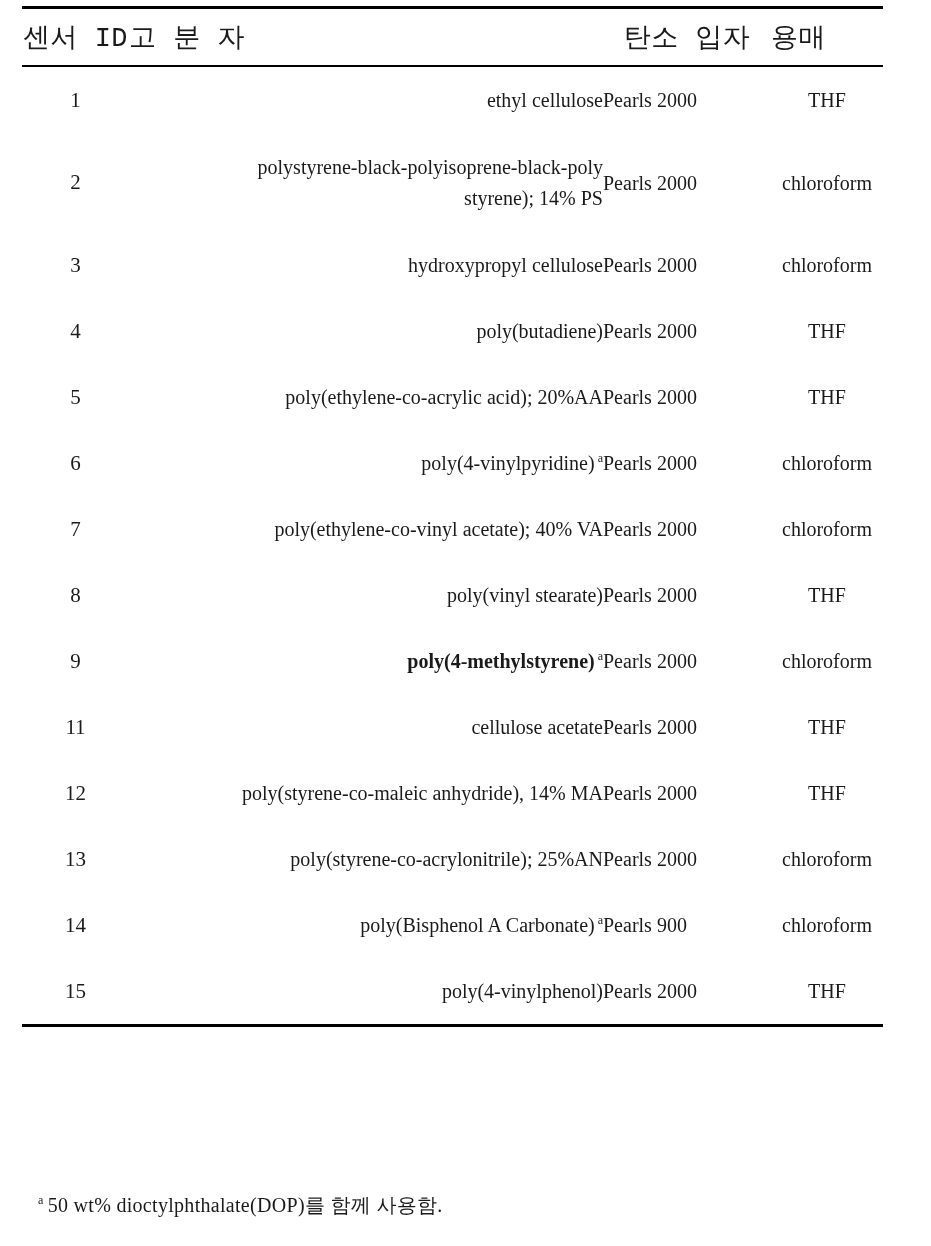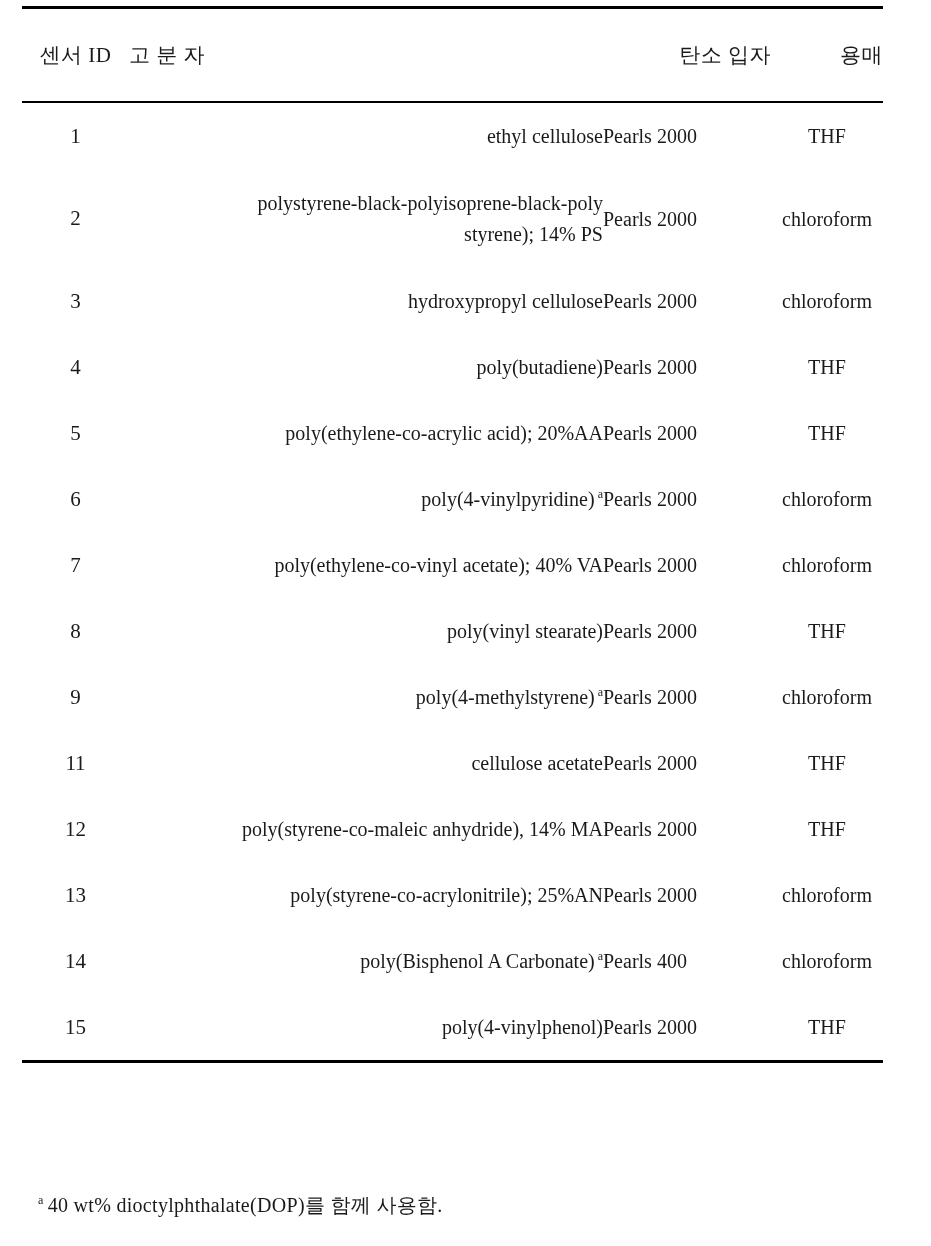--- a/index.html
+++ b/index.html
@@ -44,30 +44,31 @@
     table-layout: fixed;
   }
 
   table.sensor-table col.col-id      { width: 107px; }
   table.sensor-table col.col-polymer { width: 474px; }
   table.sensor-table col.col-carbon  { width: 168px; }
   table.sensor-table col.col-solvent { width: 112px; }
 
   thead th {
     font-weight: normal;
-    font-size: 21px;
+    font-size: 27px;
     padding: 0;
-    height: 92px;
+    height: 56px;
     vertical-align: middle;
     letter-spacing: 0.5px;
+    font-family: Liberation Mono, monospace;
   }
   th.th-id      { text-align: center; }
   th.th-polymer { text-align: left; }
-  th.th-carbon  { text-align: right; }
-  th.th-solvent { text-align: right; }
+  th.th-carbon  { text-align: center; }
+  th.th-solvent { text-align: left; }
 
   tbody td {
     font-size: 20px;
     padding: 0;
     height: 66px;
     vertical-align: middle;
     line-height: 1.0;
   }
 
   tbody tr.row-tall td { height: 99px; }
@@ -207,21 +208,21 @@
           <tr>
             <td class="cell-id">8</td>
             <td class="cell-polymer">
               <span class="poly-line">poly(vinyl stearate)</span>
             </td>
             <td class="cell-carbon">Pearls 2000</td>
             <td class="cell-solvent">THF</td>
           </tr>
           <tr>
             <td class="cell-id">9</td>
-            <td class="cell-polymer"><span class="poly-line" style="display: inline;">poly(4-methylstyrene)</span><sup class="fn-mark">a</sup></td>
+            <td class="cell-polymer"><span class="poly-line" style="display: inline; font-weight: bold;">poly(4-methylstyrene)</span><sup class="fn-mark">a</sup></td>
             <td class="cell-carbon">Pearls 2000</td>
             <td class="cell-solvent">chloroform</td>
           </tr>
           <tr>
             <td class="cell-id">11</td>
             <td class="cell-polymer">
               <span class="poly-line">cellulose acetate</span>
             </td>
             <td class="cell-carbon">Pearls 2000</td>
             <td class="cell-solvent">THF</td>
@@ -238,35 +239,35 @@
             <td class="cell-id">13</td>
             <td class="cell-polymer">
               <span class="poly-line">poly(styrene-co-acrylonitrile); 25%AN</span>
             </td>
             <td class="cell-carbon">Pearls 2000</td>
             <td class="cell-solvent">chloroform</td>
           </tr>
           <tr>
             <td class="cell-id">14</td>
             <td class="cell-polymer"><span class="poly-line" style="display: inline;">poly(Bisphenol A Carbonate)</span><sup class="fn-mark">a</sup></td>
-            <td class="cell-carbon">Pearls 400</td>
+            <td class="cell-carbon">Pearls 900</td>
             <td class="cell-solvent">chloroform</td>
           </tr>
           <tr>
             <td class="cell-id">15</td>
             <td class="cell-polymer">
               <span class="poly-line">poly(4-vinylphenol)</span>
             </td>
             <td class="cell-carbon">Pearls 2000</td>
             <td class="cell-solvent">THF</td>
           </tr>
         </tbody>
     </table>
 
     <div class="rule rule-bottom"></div>
 
   </div>
 
   <div class="footnote">
-    <sup>a</sup><span>40 wt% dioctylphthalate(DOP)를 함께 사용함.</span>
+    <sup>a</sup><span>50 wt% dioctylphthalate(DOP)를 함께 사용함.</span>
   </div>
 
 </div>
 
 </body></html>

